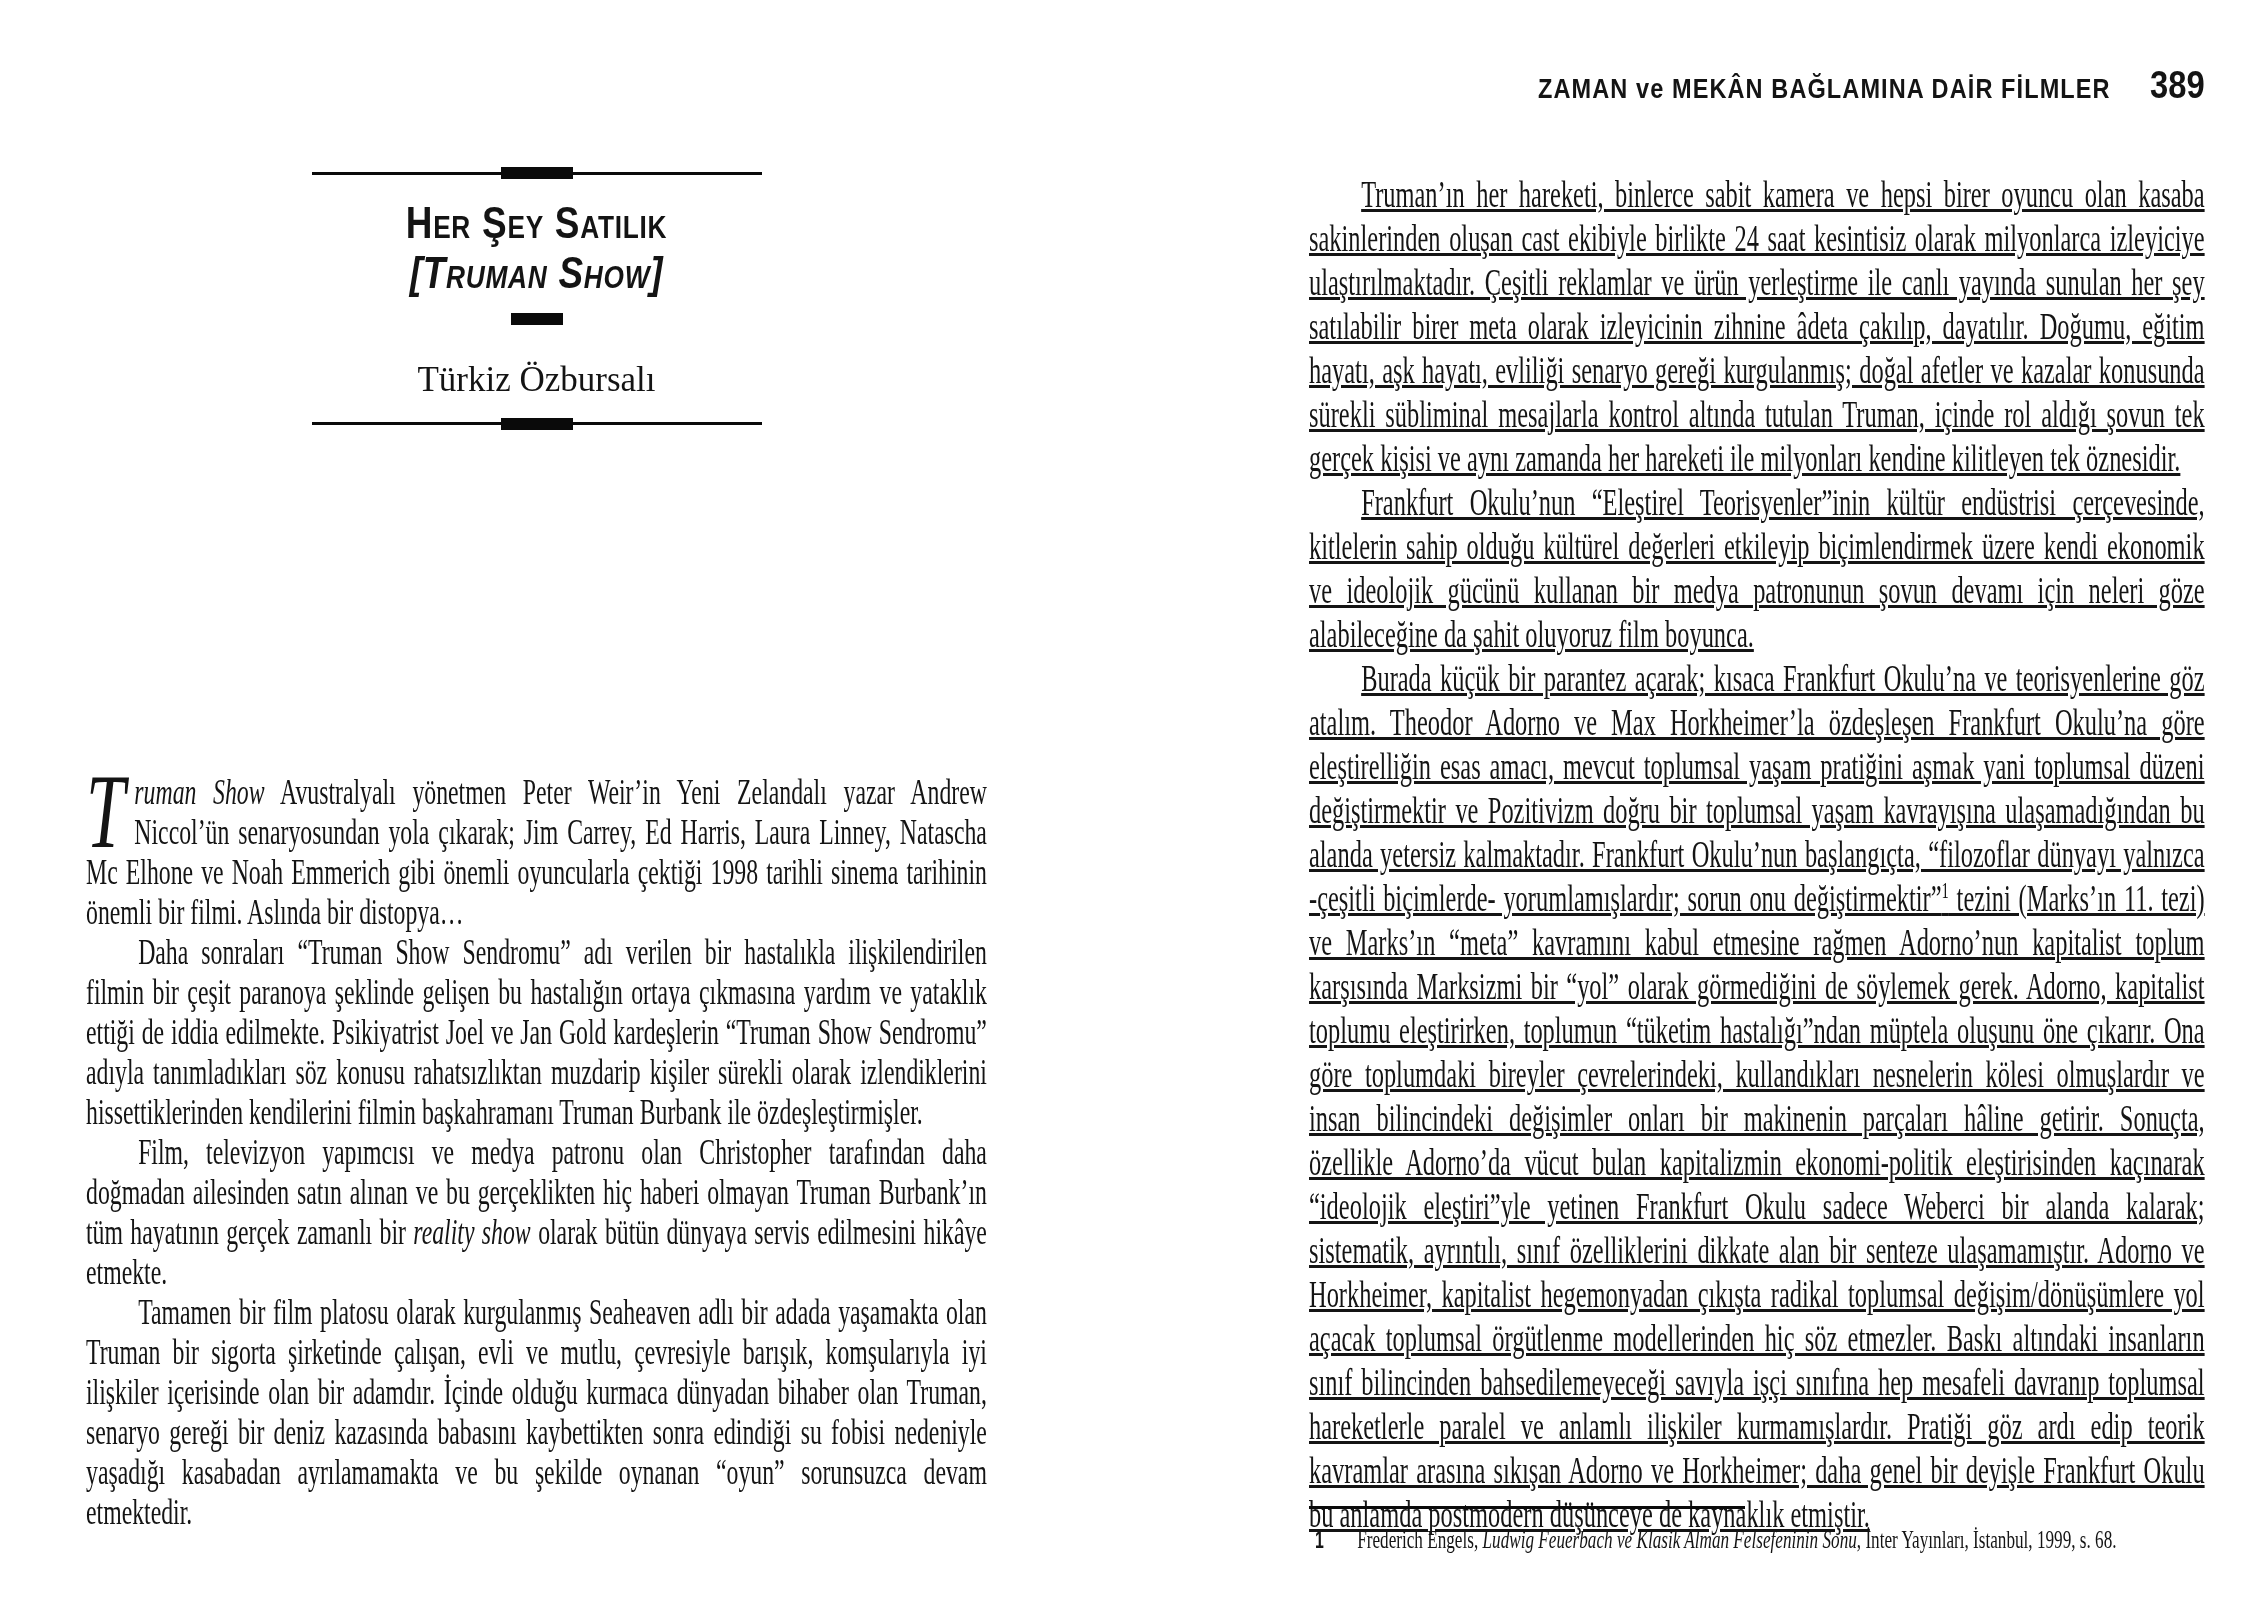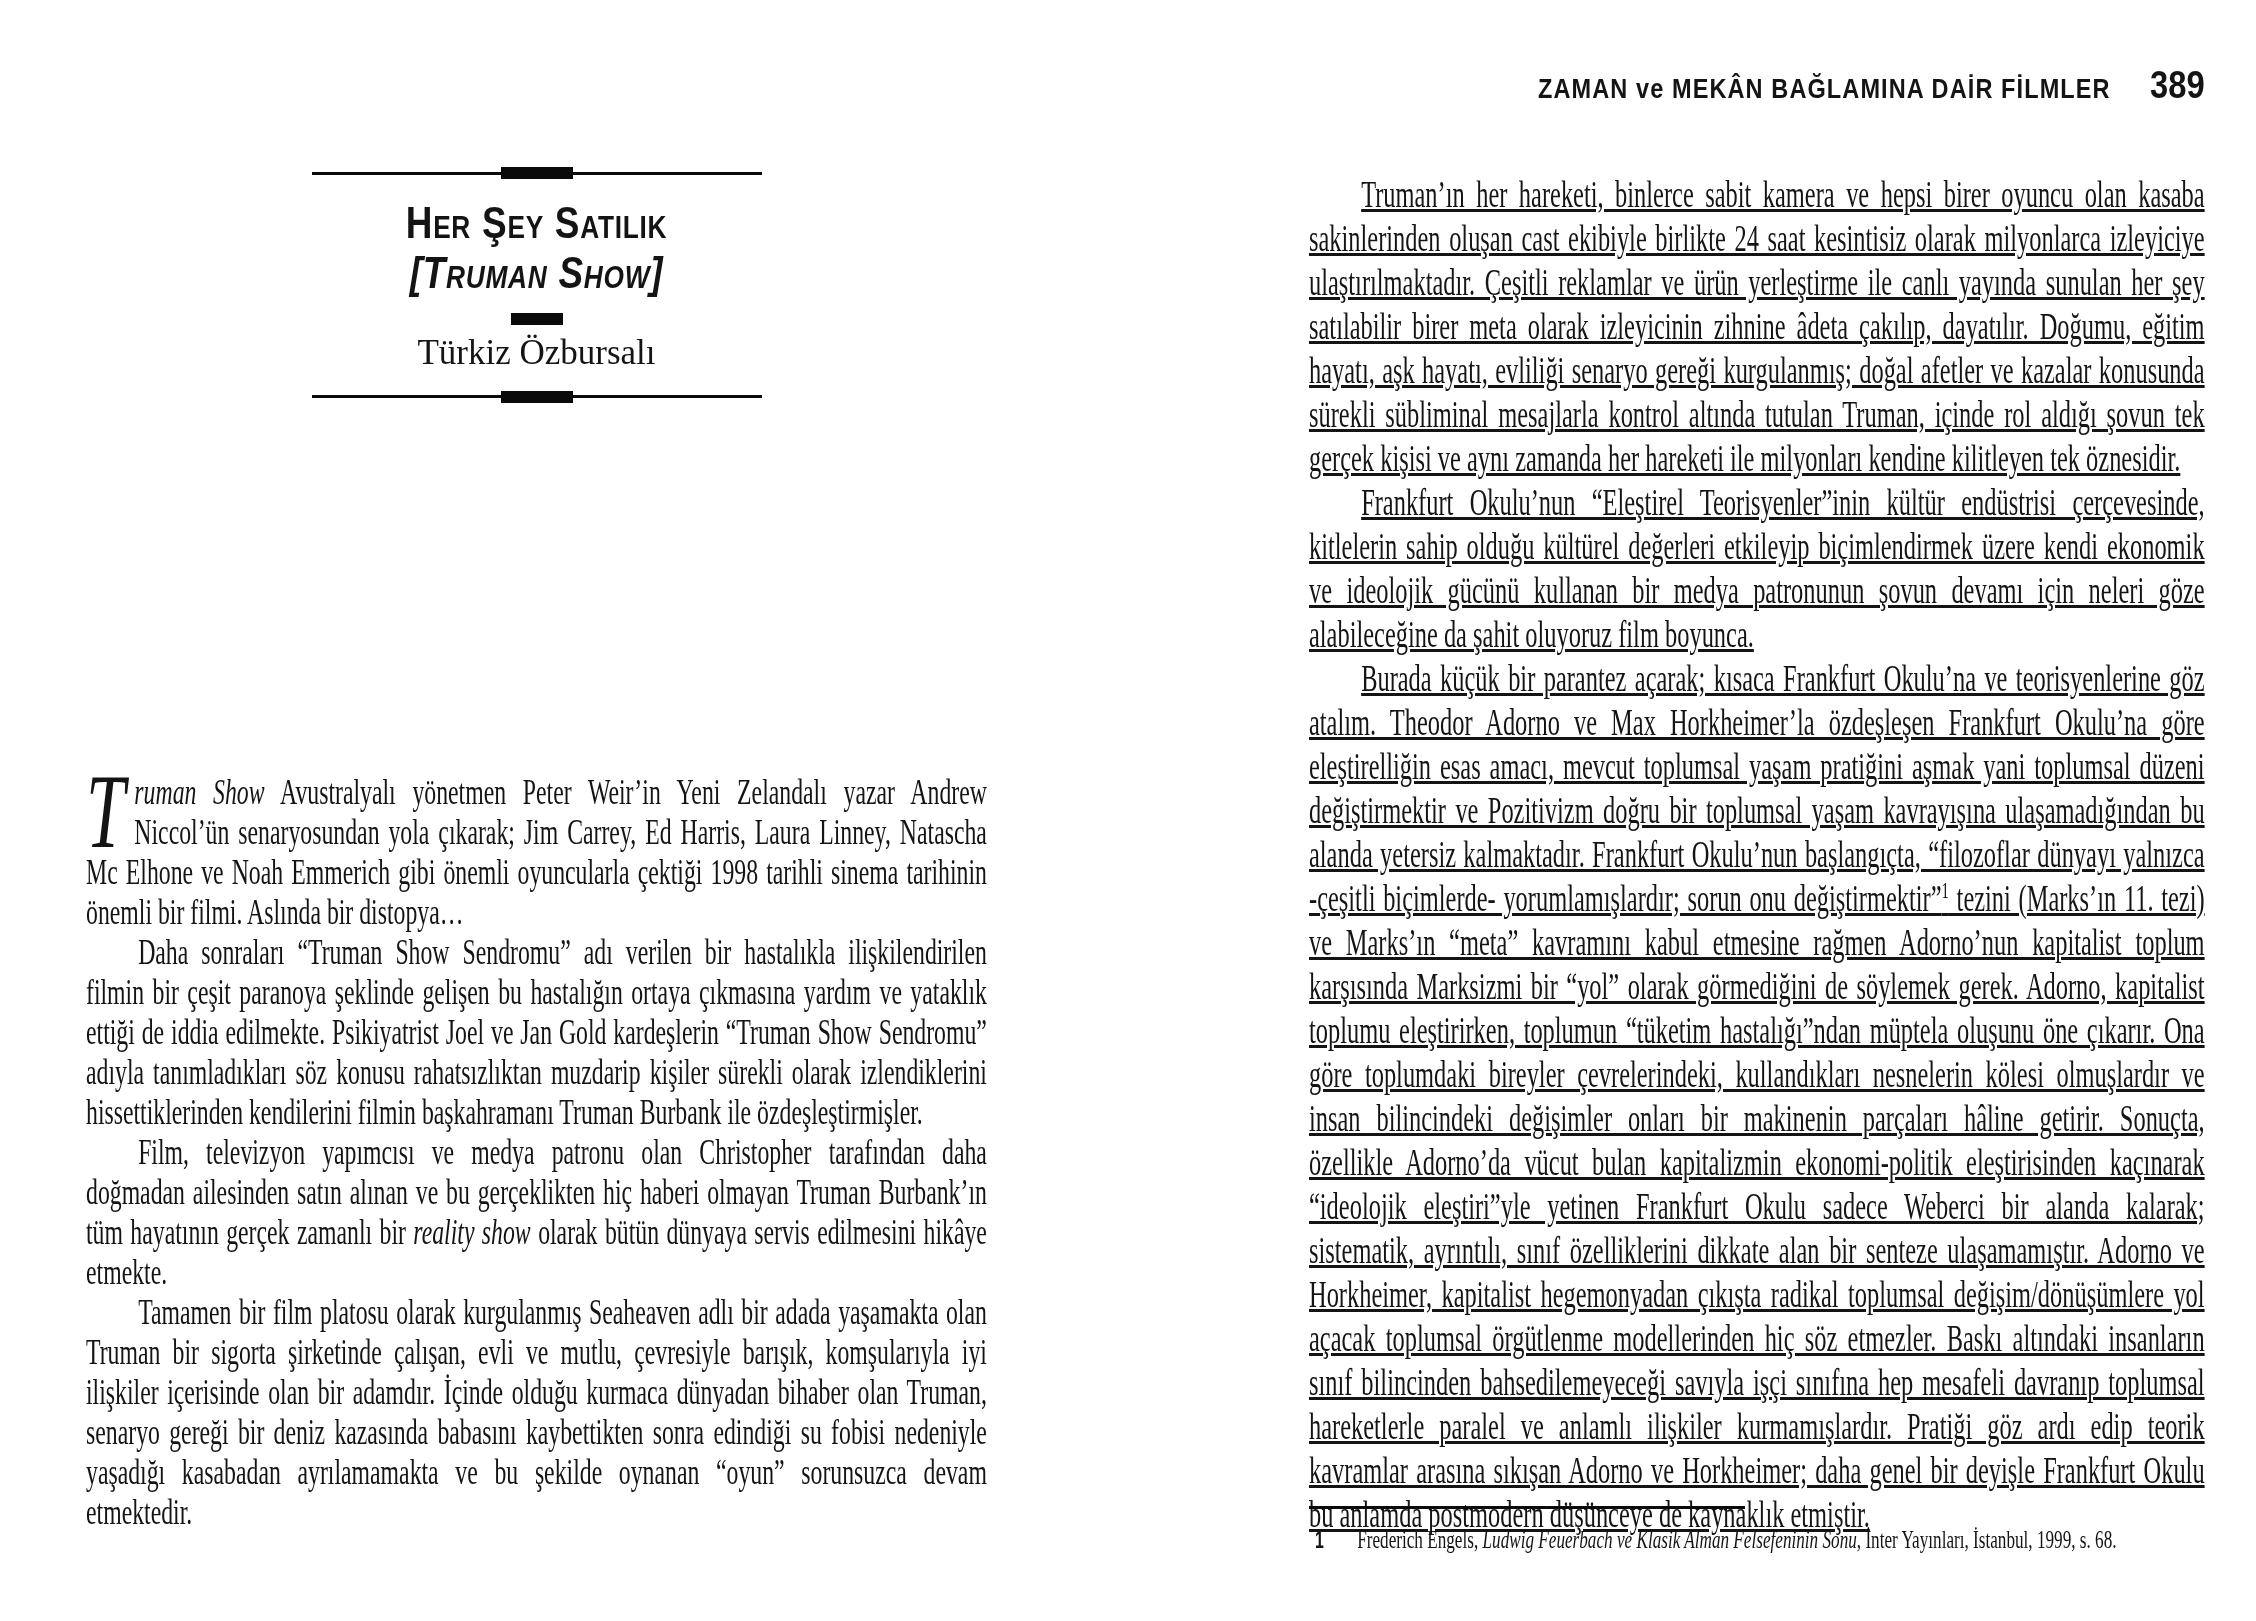--- a/index.html
+++ b/index.html
@@ -31,21 +31,21 @@
     letter-spacing: 0.9px;
     line-height: 48px;
     transform: scaleX(0.82);
     transform-origin: 50% 50%;
   }
   .chapter-title { margin-top: 19.7px; }
   .chapter-subtitle { font-style: italic; margin-top: 1.8px; }
 
   .mid-dash { width: 52px; height: 11.6px; background: #0a0a0a; margin: 16px auto 0 auto; }
 
-  .author { font-size: 35px; line-height: 41px; margin-top: 7px; }
+  .author { font-size: 35px; line-height: 41px; margin-top: 34px; }
 
   .title-block .rule.bottom { margin-top: 18px; }
 
   
   .body-left  { position: absolute; top: 772px; left: 0; width: 901px; }
   .body-left-inner  { width: 1365px; transform: scaleX(0.66); transform-origin: 0 0; }
   .body-right { position: absolute; top: 173px; left: 0; width: 896px; text-decoration: underline; }
   .body-right-inner { width: 1357px; transform: scaleX(0.66); transform-origin: 0 0; }
 
   .body-left-inner p {

